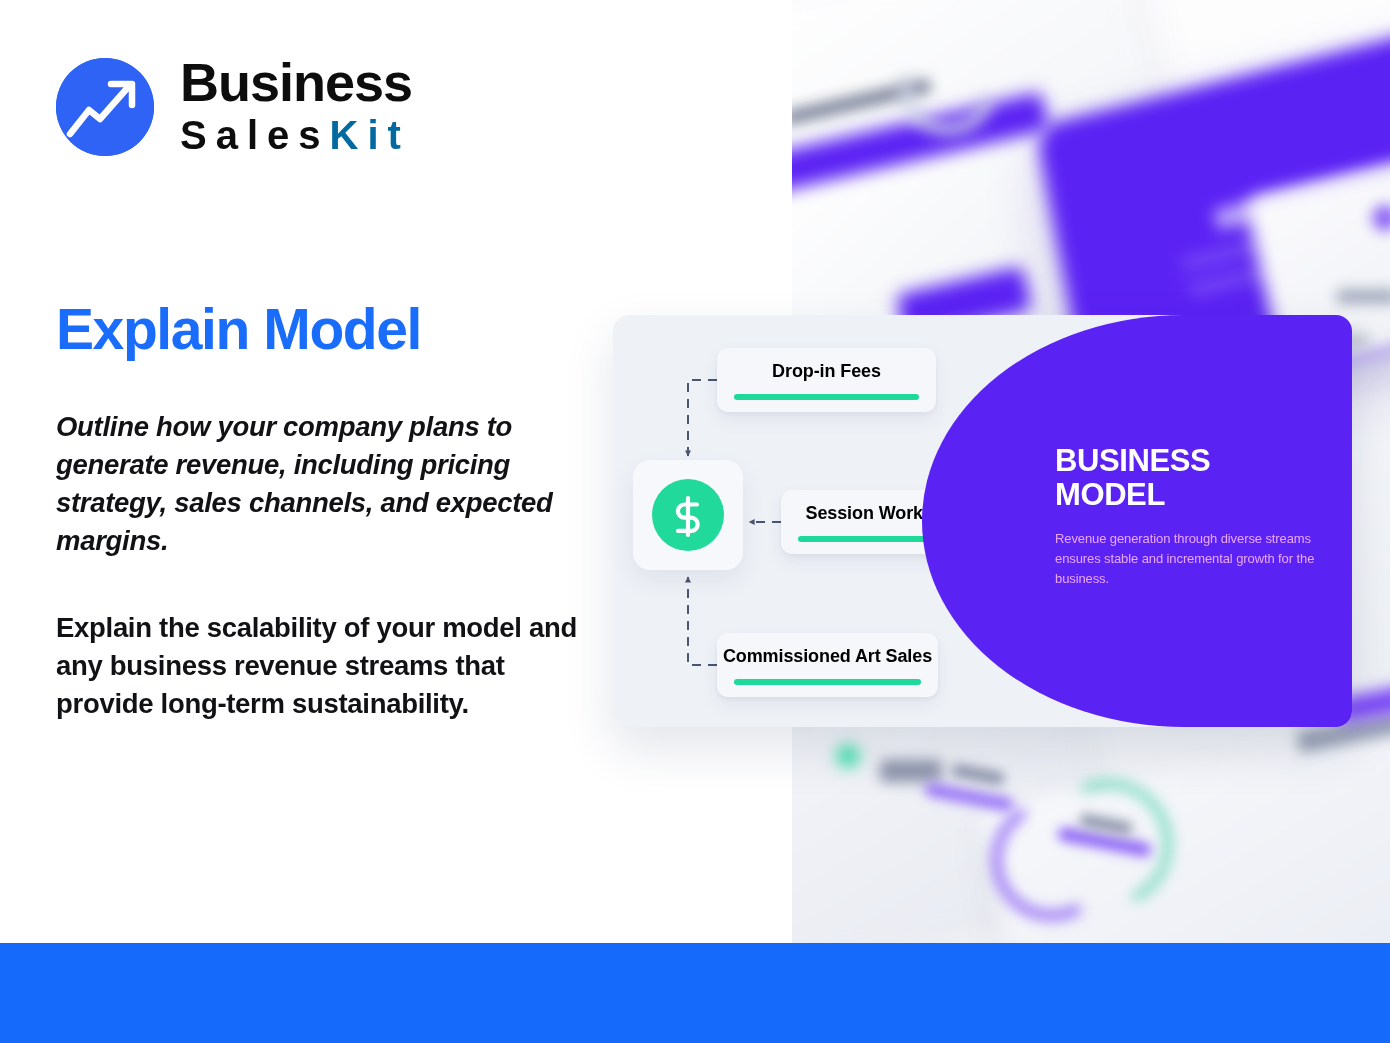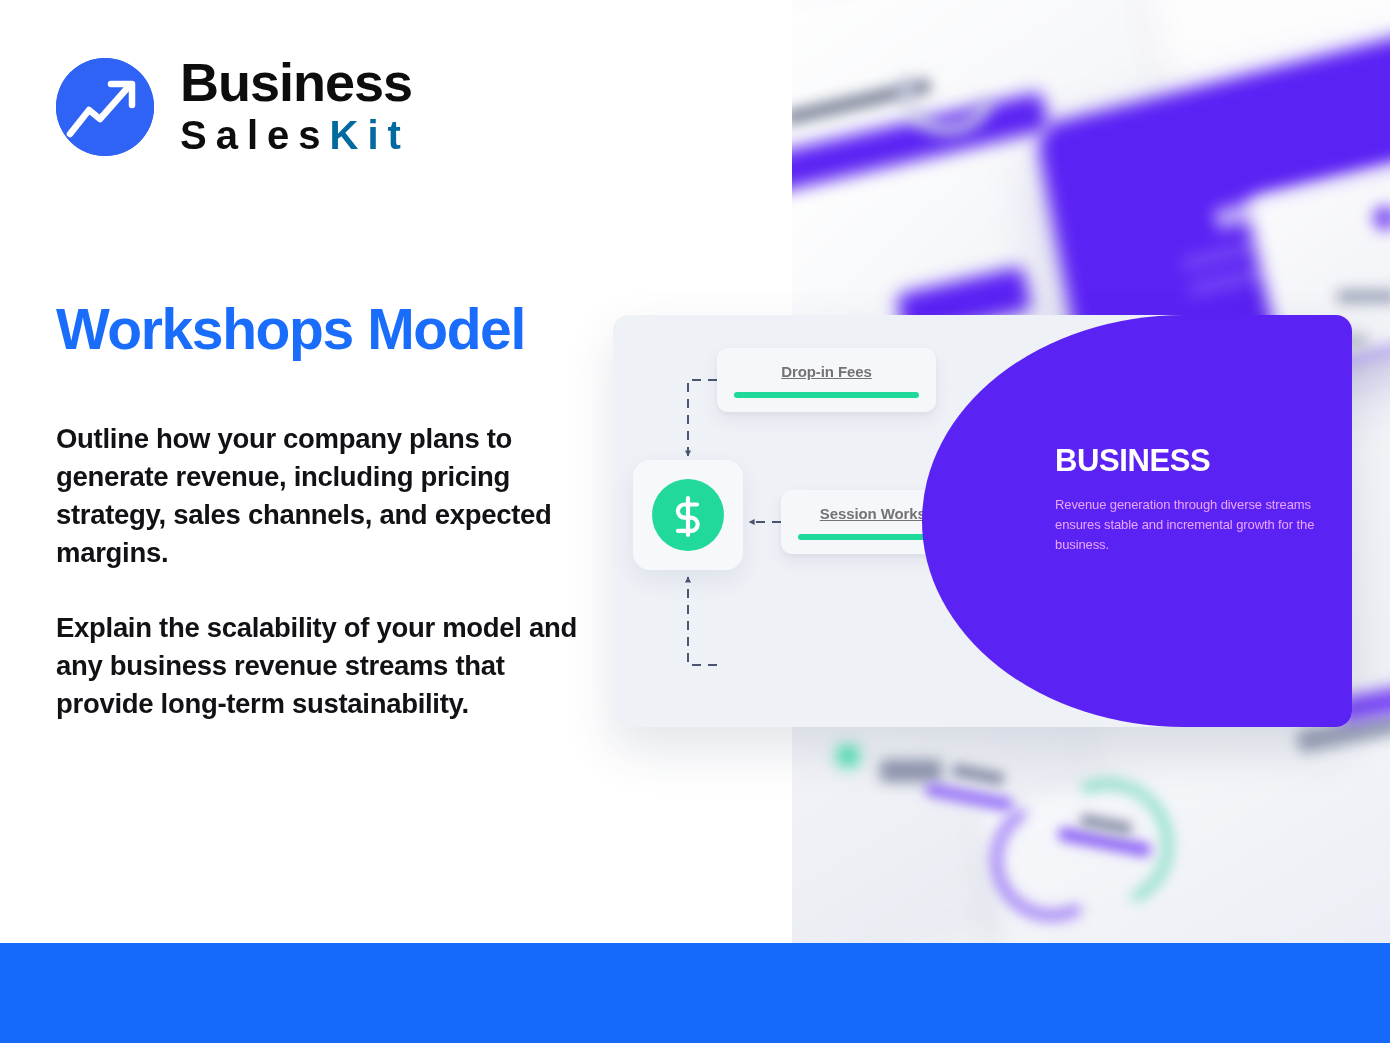--- a/index.html
+++ b/index.html
@@ -183,21 +183,21 @@
   .headline {
     position:absolute; left:56px; top:298px;
     font-size:57px; font-weight:bold; color:#1a6dfb;
     letter-spacing:-1.4px; line-height:1.1;
   }
   .para {
     position:absolute; left:56px; width:540px;
     font-size:27.5px; font-weight:bold; color:#111215;
     line-height:1.38; letter-spacing:-0.3px;
   }
-  .para-1 { top:420px; }
+  .para-1 { top:408px;font-style:italic; }
   .para-2 { top:609px; }
 
   
   .card {
     position:absolute; left:613px; top:315px; width:739px; height:412px;
     background:#eef1f6; border-radius:16px;
     box-shadow:0 22px 50px rgba(40,52,90,.13);
     overflow:hidden;
   }
   .purple-panel {
@@ -216,22 +216,22 @@
   }
 
   
   .node {
     position:absolute; background:#f5f7fa; border-radius:11px;
     box-shadow:0 8px 18px rgba(50,60,100,.07), 0 2px 4px rgba(50,60,100,.05);
     display:flex; flex-direction:column; align-items:center;
     justify-content:center;
   }
   .node-label {
-    font-size:15px; font-weight:bold; color:#737373;
-    letter-spacing:-0.1px; white-space:nowrap;text-decoration:underline;
+    font-size:18px; font-weight:bold; color:#000000;
+    letter-spacing:-0.1px; white-space:nowrap;
   }
   .node-bar {
     margin-top:12px; height:6px; border-radius:3px;
     background:#1fd99a;
   }
   .node-top    { left:104px; top:33px;  width:219px; height:64px; }
   .node-top .node-bar    { width:185px; }
   .node-mid    { left:168px; top:175px; width:219px; height:64px; }
   .node-mid .node-bar    { width:185px; }
   .node-bottom { left:104px; top:318px; width:221px; height:64px; }
@@ -305,21 +305,21 @@
     <div class="logo-text">
       <div class="logo-l1">
         <span>Business</span>
       </div>
       <div class="logo-l2">
         <span>Sales</span><span class="kit">Kit</span>
       </div>
     </div>
   </div>
 
-  <h1 class="headline">Workshops Model</h1>
+  <h1 class="headline">Explain Model</h1>
   <p class="para para-1">Outline how your company plans to generate revenue, including pricing strategy, sales channels, and expected margins.</p>
   <p class="para para-2">Explain the scalability of your model and any business revenue streams that provide long-term sustainability.</p>
 
   <div class="card">
 
     <svg class="connectors" viewBox="0 0 739 412" width="739" height="412">
       <defs>
         <marker id="ah" markerWidth="7" markerHeight="7" refX="5.6" refY="3" orient="auto" markerUnits="userSpaceOnUse">
           <path d="M0,0 L6,3 L0,6 z" fill="#4a5670"></path>
         </marker>
@@ -345,25 +345,30 @@
     <div class="node node-top">
       <div class="node-label">Drop-in Fees</div>
       <div class="node-bar"></div>
     </div>
 
     <div class="node node-mid">
       <div class="node-label">Session Workshops</div>
       <div class="node-bar"></div>
     </div>
 
+    <div class="node node-bottom">
+      <div class="node-label">Commissioned Art Sales</div>
+      <div class="node-bar"></div>
+    </div>
 
     <div class="purple-panel">
       <div class="pp-inner">
         <div class="pp-title">
           <div>BUSINESS</div>
+          <div>MODEL</div>
         </div>
         <div class="pp-sub">Revenue generation through diverse streams ensures stable and incremental growth for the business.</div>
       </div>
     </div>
   </div>
 
   <div class="footer"></div>
 </div>
 
 </body></html>

